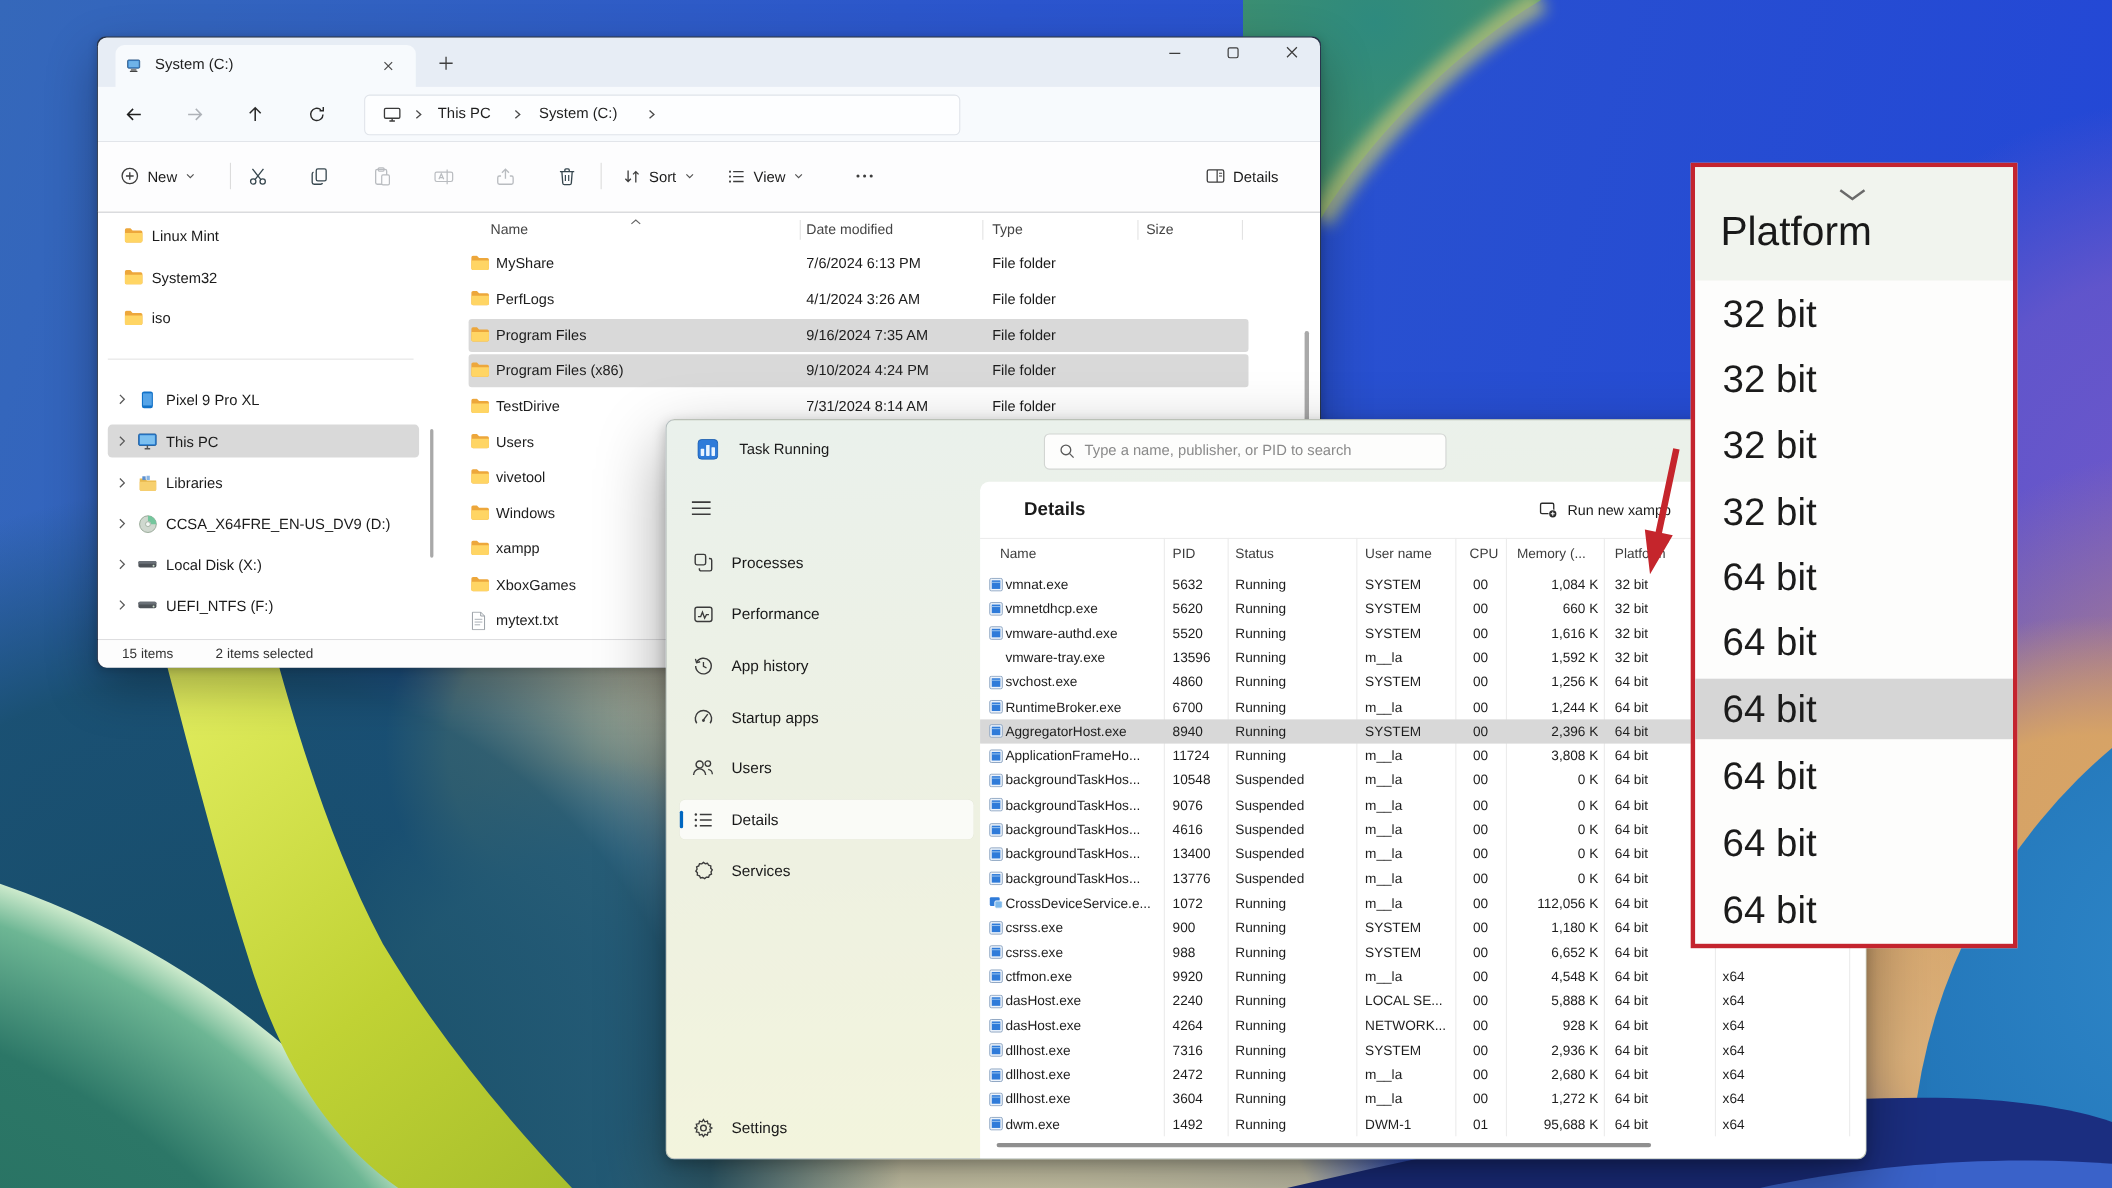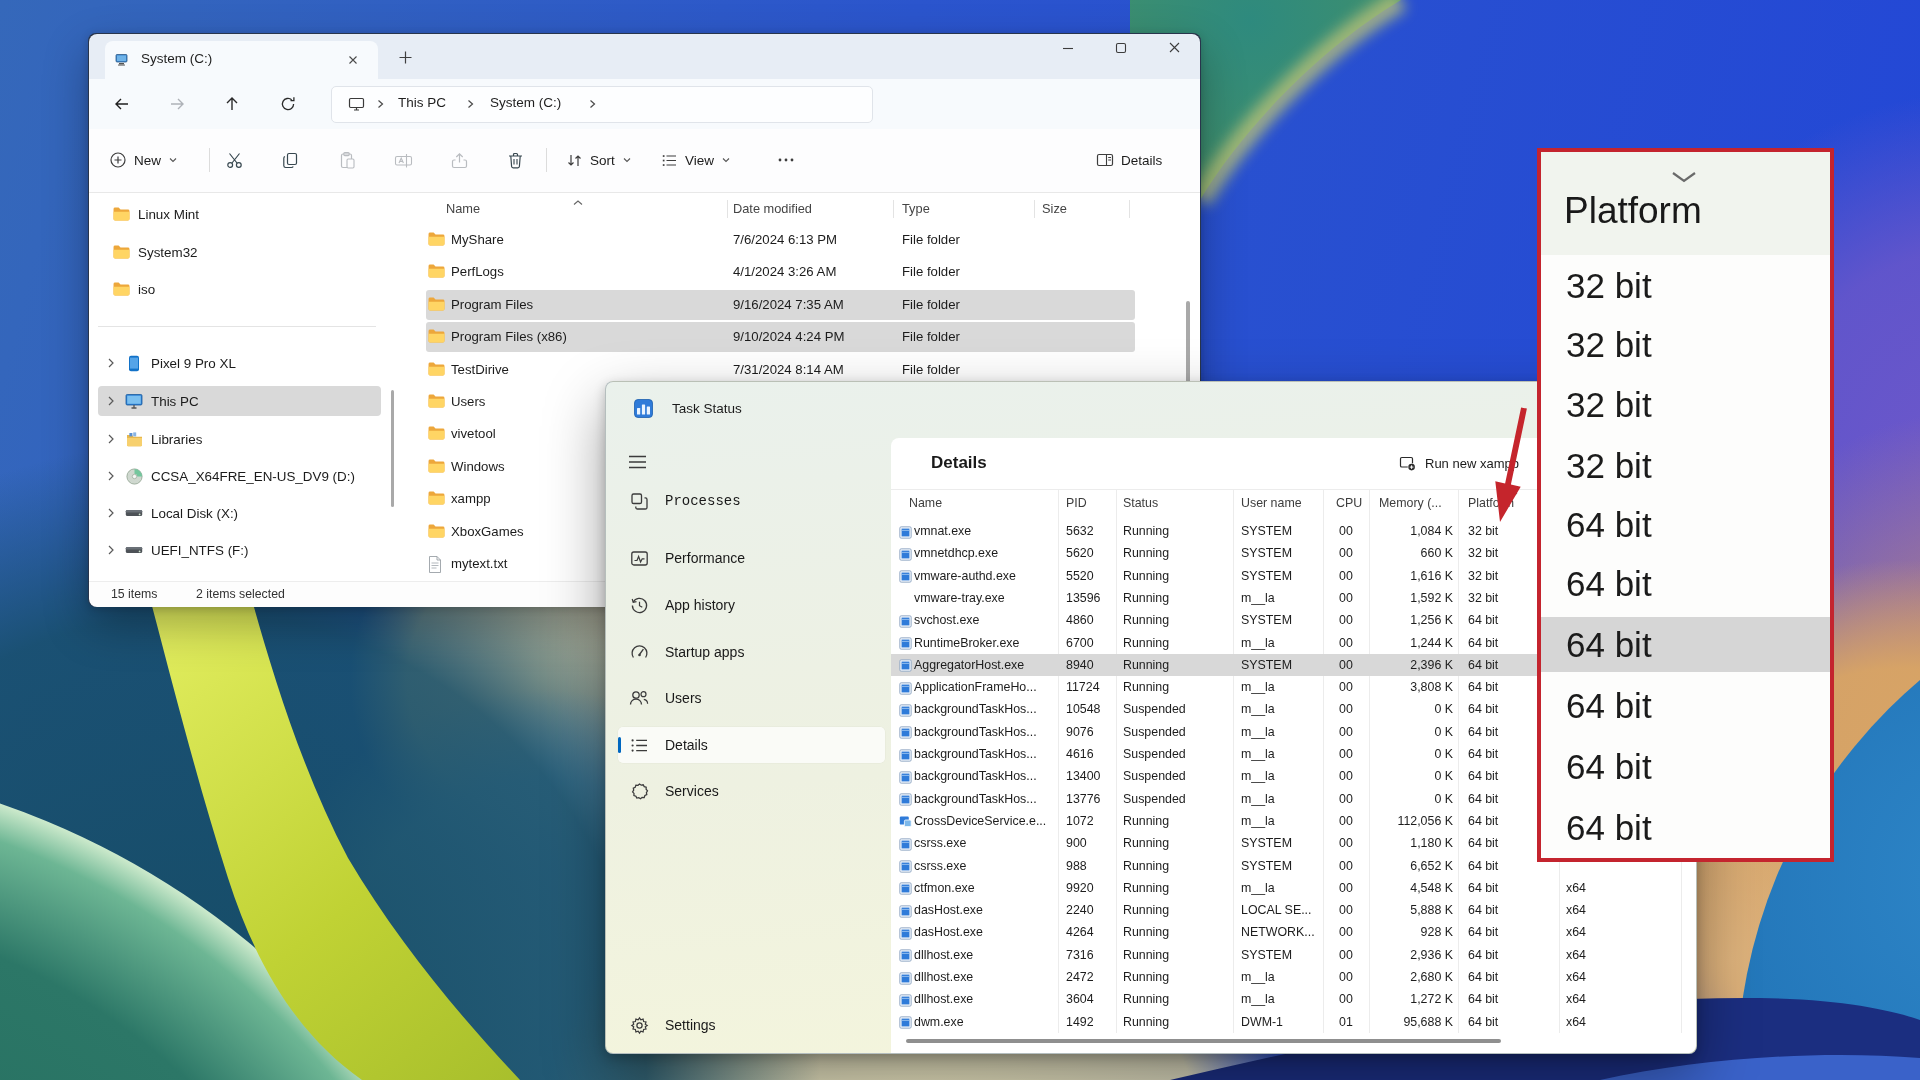--- a/index.html
+++ b/index.html
@@ -581,31 +581,40 @@
   <div id="taskman" class="window">
     <span class="abs" style="left:28px;top:17px">
       <svg width="19" height="19" viewBox="0 0 19 19">
           <rect x="0.5" y="0.5" width="18" height="18" rx="3.5" fill="#2f7bd9"></rect>
           <rect x="0.5" y="0.5" width="18" height="18" rx="3.5" fill="none" stroke="#1d5fae" stroke-width="0.8"></rect>
           <rect x="3" y="9" width="3.2" height="6.5" rx="0.6" fill="#eaf4ff"></rect>
           <rect x="7.9" y="5.5" width="3.2" height="10" rx="0.6" fill="#eaf4ff"></rect>
           <rect x="12.8" y="7.5" width="3.2" height="8" rx="0.6" fill="#eaf4ff"></rect>
         </svg>
     </span>
-    <span class="abs" style="left:66px;top:19px;font-size:13.5px;color:#1b1b1b">Task Status</span>
-
+    <span class="abs" style="left:66px;top:19px;font-size:13.5px;color:#1b1b1b">Task Running</span>
+
+    <div class="addrbox" style="left:343px;top:12px;width:364px;height:31px;border-color:#d2d5d2;background:#fdfdfc">
+      <span class="abs" style="left:12px;top:7px">
+        <svg width="16" height="16" viewBox="0 0 16 16">
+            <circle cx="7" cy="7" r="4.4" fill="none" stroke="#5a5a5a" stroke-width="1.2"></circle>
+            <path d="M10.4 10.4 L14 14" stroke="#5a5a5a" stroke-width="1.2"></path>
+          </svg>
+      </span>
+      <span class="abs" style="left:36px;top:7px;font-size:13.4px;color:#8a8a8a">Type a name, publisher, or PID to search</span>
+    </div>
 
     <span class="abs" style="left:21px;top:71px">
       <svg width="21" height="18" viewBox="0 0 21 18">
           <path d="M2 3.5 H19 M2 9 H19 M2 14.5 H19" stroke="#3b3b3b" stroke-width="1.5"></path>
         </svg>
     </span>
 
     <div id="tm-nav">
-        <div class="tmnav" style="top: 101px; font-family: Liberation Mono, monospace;">
+        <div class="tmnav" style="top: 111px;">
           <span class="nicon">
             <svg width="19" height="19" viewBox="0 0 19 19">
               <rect x="2" y="2" width="9.5" height="9.5" rx="1.6" fill="none" stroke="#3b3b3b" stroke-width="1.3"></rect>
               <path d="M14.5 5.8 H15.4 A1.6 1.6 0 0 1 17 7.4 V15.4 A1.6 1.6 0 0 1 15.4 17 H7.4 A1.6 1.6 0 0 1 5.8 15.4 V14.5" fill="none" stroke="#3b3b3b" stroke-width="1.3"></path>
             </svg>
           </span>
           <span>Processes</span>
         </div>
         <div class="tmnav" style="top: 158px;">
           <span class="nicon">

